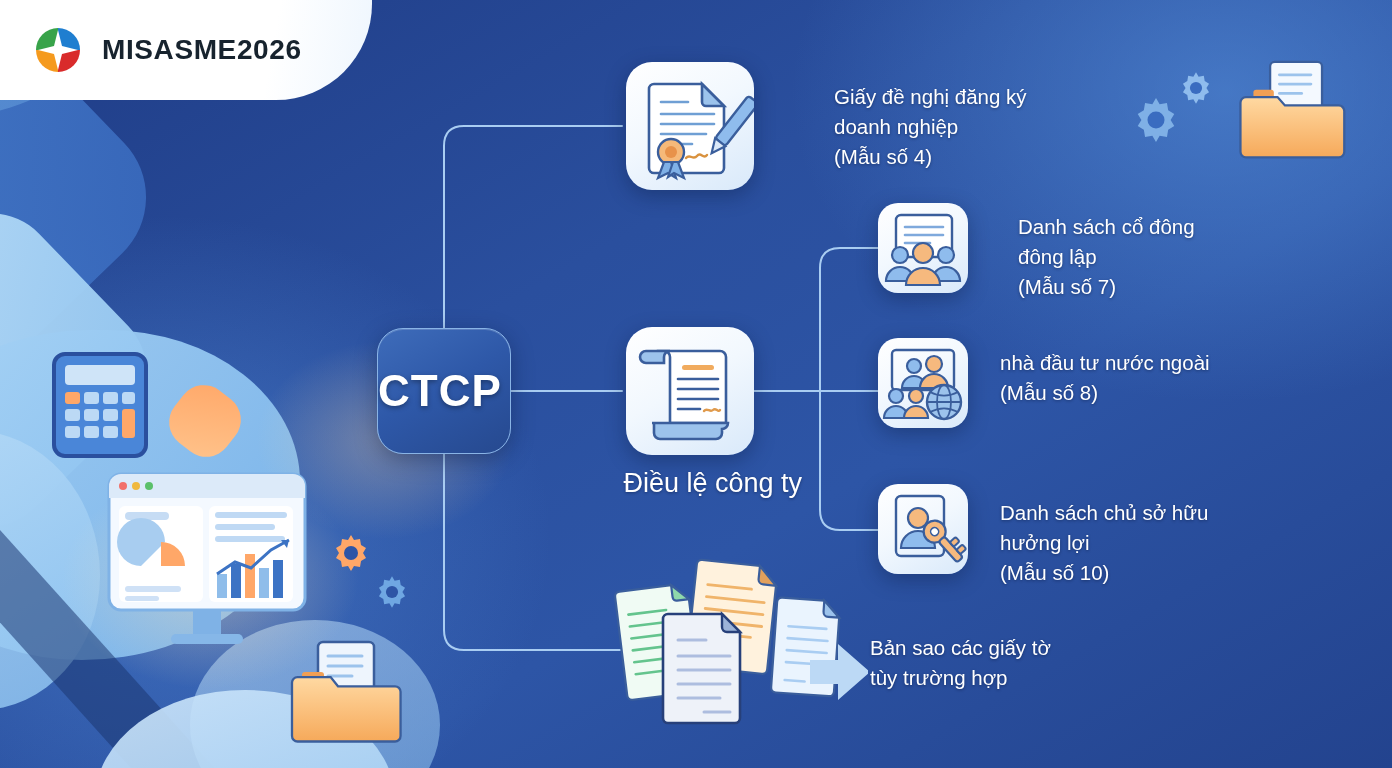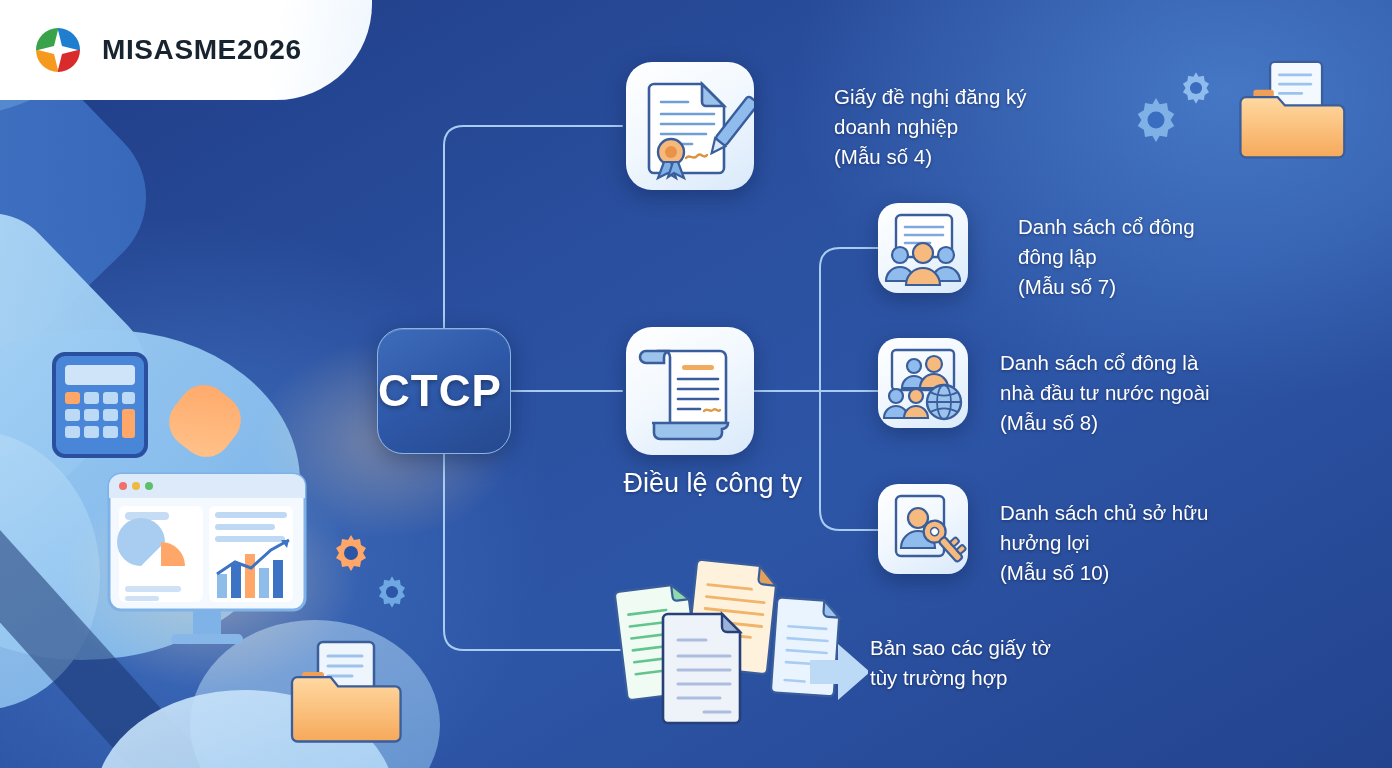--- a/index.html
+++ b/index.html
@@ -378,21 +378,20 @@
       <path d="M26 80a12 12 0 0 1 24 0z" fill="#f6b97e" stroke="#3a5e9c" stroke-width="2.2"></path>
       <circle cx="66" cy="64" r="17" fill="#9cc3ec" stroke="#3a5e9c" stroke-width="2.4"></circle>
       <g fill="none" stroke="#3a5e9c" stroke-width="1.8">
         <ellipse cx="66" cy="64" rx="7" ry="17"></ellipse>
         <line x1="49" y1="64" x2="83" y2="64"></line>
         <path d="M52 54a30 30 0 0 0 28 0M52 74a30 30 0 0 1 28 0"></path>
       </g>
     </svg>
   </div>
   <div class="label" style="left:1000px;top:348px;width:320px;">
-    <div>Danh sách cổ đông là</div>
     <div>nhà đầu tư nước ngoài</div>
     <div>(Mẫu số 8)</div>
   </div>
 
   <div class="icon-tile tile-md" style="left:878px;top:484px;">
     <svg width="90" height="90" viewBox="0 0 90 90">
       <rect x="18" y="12" width="48" height="60" rx="5" fill="none" stroke="#3a5e9c" stroke-width="2.4"></rect>
       <circle cx="40" cy="34" r="10" fill="#f6b97e" stroke="#3a5e9c" stroke-width="2.2"></circle>
       <path d="M23 64a17 17 0 0 1 34 0z" fill="#8fbced" stroke="#3a5e9c" stroke-width="2.2"></path>
       <g transform="rotate(-42 66 58)">

